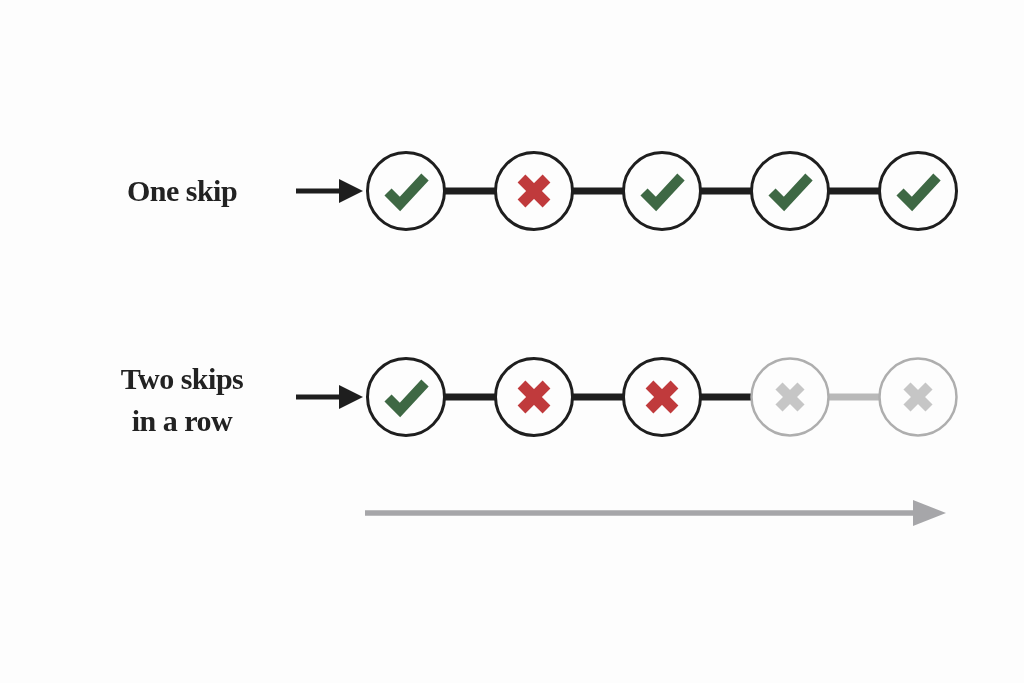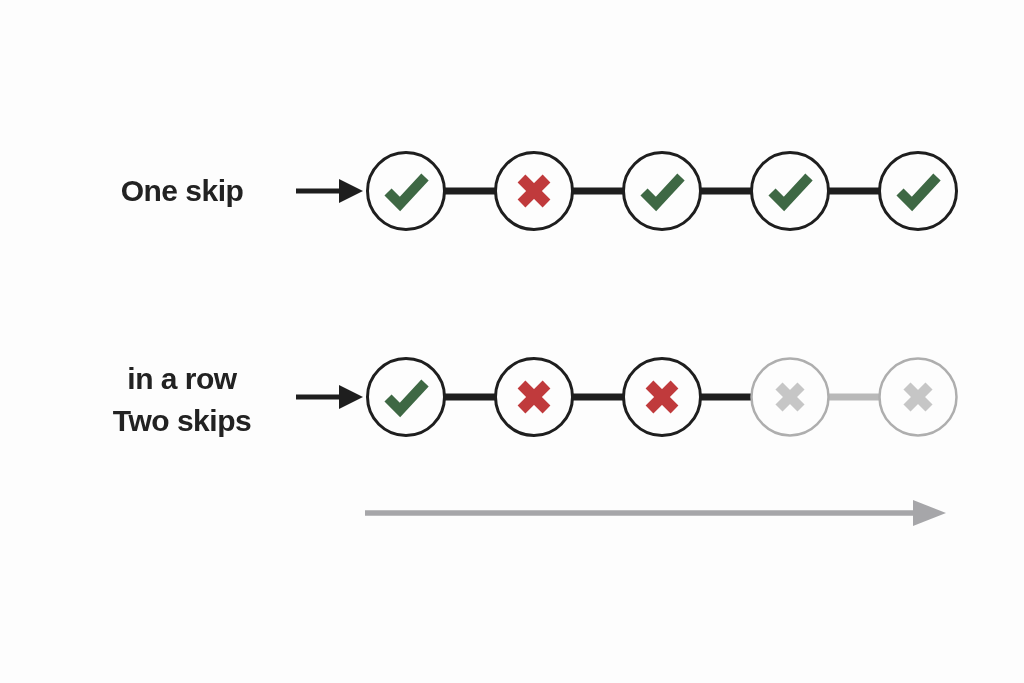--- a/index.html
+++ b/index.html
@@ -6,21 +6,21 @@
     margin: 0;
     padding: 0;
     background: #ffffff;
   }
   .canvas {
     position: relative;
     width: 1024px;
     height: 683px;
     background: #fdfdfd;
     overflow: hidden;
-    font-family: Liberation Sans, sans-serif;
+    font-family: Liberation Serif, serif;
   }
   .row-label {
     position: absolute;
     left: 72px;
     width: 220px;
     height: 88px;
     display: flex;
     flex-direction: column;
     justify-content: center;
     text-align: center;
@@ -90,22 +90,22 @@
       <g transform="translate(430,46)">
         <path d="M -18 1 L -6 13 L 19 -14" fill="none" stroke="#3e6844" stroke-width="10" stroke-linecap="butt" stroke-linejoin="miter"></path>
       </g>
       <circle cx="558" cy="46" r="38.5" fill="#fdfdfd" stroke="#1e1e1e" stroke-width="3"></circle>
       <g transform="translate(558,46)">
         <path d="M -18 1 L -6 13 L 19 -14" fill="none" stroke="#3e6844" stroke-width="10" stroke-linecap="butt" stroke-linejoin="miter"></path>
       </g>
     </svg>
 
   <div class="row-label row2">
+    <span>Two skips</span>
     <span>in a row</span>
-    <span>Two skips</span>
   </div>
   <svg class="pointer-arrow row2" viewBox="0 0 72 30">
     <line x1="3" y1="15" x2="48" y2="15" stroke="#1e1e1e" stroke-width="5"></line>
     <polygon points="46,3 70,15 46,27" fill="#1e1e1e"></polygon>
   </svg>
   <svg class="chain row2" viewBox="0 0 604 92">
       <line x1="84.5" y1="46" x2="135.5" y2="46" stroke="#1e1e1e" stroke-width="7"></line>
       <line x1="212.5" y1="46" x2="263.5" y2="46" stroke="#1e1e1e" stroke-width="7"></line>
       <line x1="340.5" y1="46" x2="391.5" y2="46" stroke="#1e1e1e" stroke-width="7"></line>
       <line x1="468.5" y1="46" x2="519.5" y2="46" stroke="#b9b9b9" stroke-width="7"></line>

